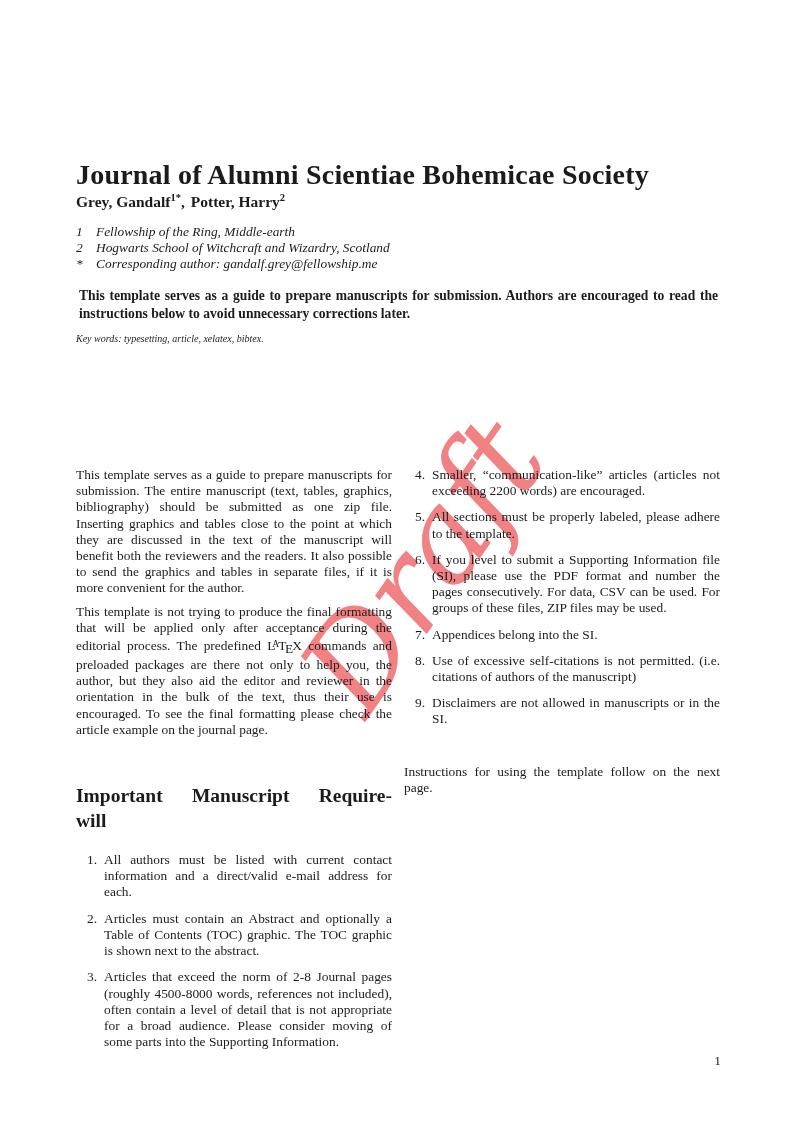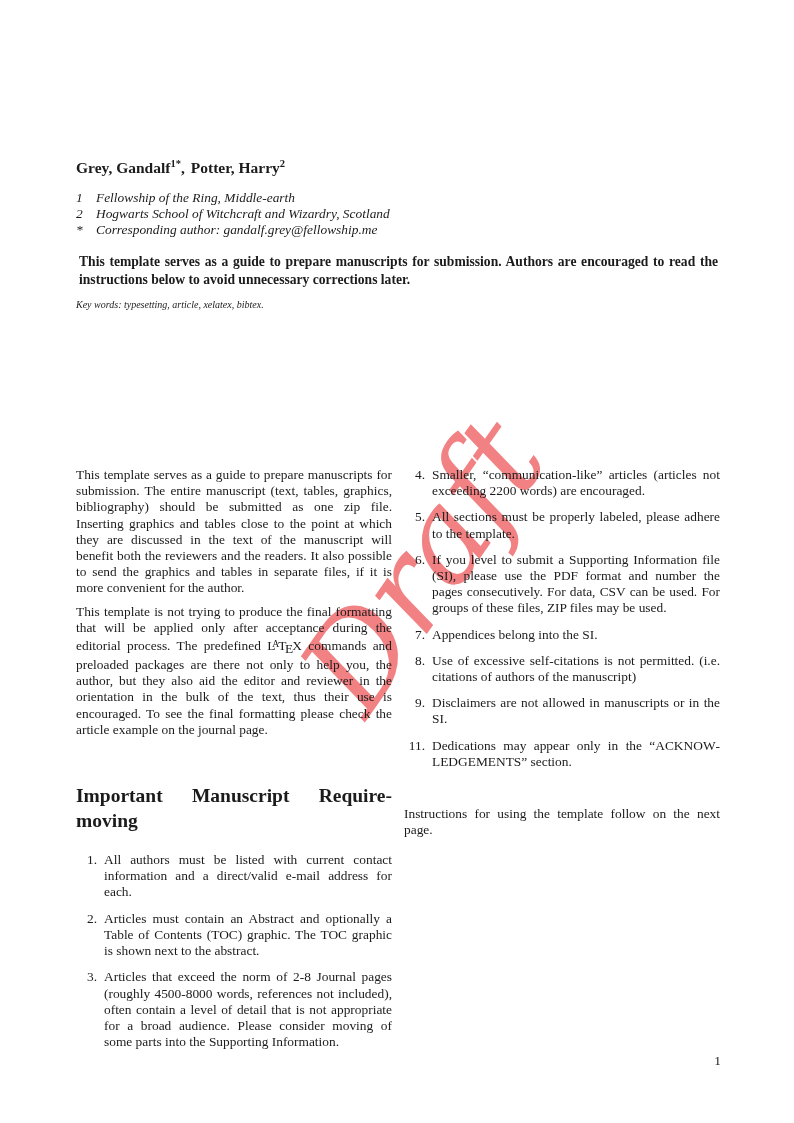--- a/index.html
+++ b/index.html
@@ -70,20 +70,21 @@
   }
 </style>
 </head>
 <body>
 
 <div class="page">
 
   <div class="watermark" style="color: rgb(242, 129, 131);">Draft</div>
 
   <div class="header">
+    <div class="title-line">Journal of Alumni Scientiae Bohemicae Society</div>
 
     <div class="authors"><span>Grey, Gandalf</span><span class="sup">1*</span><span class="author-sep">,</span><span>Potter, Harry</span><span class="sup">2</span></div>
 
     <div class="affiliations">
       <div class="affil-row">
         <span>1</span>
         <span>Fellowship of the Ring, Middle-earth</span>
       </div>
       <div class="affil-row">
         <span>2</span>
@@ -102,21 +103,21 @@
 
   <div class="columns">
 
     <div class="col">
       <div class="para">This template serves as a guide to prepare manuscripts for submission. The entire manuscript (text, tables, graphics, bibliography) should be submitted as one zip file. Inserting graphics and tables close to the point at which they are discussed in the text of the manuscript will benefit both the reviewers and the readers. It also possible to send the graphics and tables in separate files, if it is more convenient for the author.</div>
 
       <div class="para"><span>This template is not trying to produce the final format­ting that will be applied only after acceptance during the editorial process. The predefined </span><span class="latex-logo"><span>L</span><span class="lx-a">A</span><span>T</span><span class="lx-e">E</span><span>X</span></span><span> commands and preloaded packages are there not only to help you, the author, but they also aid the editor and reviewer in the orientation in the bulk of the text, thus their use is encouraged. To see the final formatting please check the article example on the journal page.</span></div>
 
       <div class="section-heading">
         <div class="justify-last">Important Manuscript Require-</div>
-        <div>moving</div>
+        <div>will</div>
       </div>
 
       <div class="list">
         <div class="list-item">
           <span class="item-number">1.</span>
           <div class="item-text">All authors must be listed with current contact information and a direct/valid e-mail address for each.</div>
         </div>
         <div class="list-item">
           <span class="item-number">2.</span>
           <div class="item-text">Articles must contain an Abstract and optionally a Table of Contents (TOC) graphic. The TOC graphic is shown next to the abstract.</div>
@@ -147,24 +148,20 @@
           <div class="item-text">Appendices belong into the SI.</div>
         </div>
         <div class="list-item">
           <span class="item-number">8.</span>
           <div class="item-text">Use of excessive self-citations is not permitted. (i.e. citations of authors of the manuscript)</div>
         </div>
         <div class="list-item">
           <span class="item-number">9.</span>
           <div class="item-text">Disclaimers are not allowed in manuscripts or in the SI.</div>
         </div>
-        <div class="list-item">
-          <span class="item-number">11.</span>
-          <div class="item-text">Dedications may appear only in the “ACKNOW­LEDGEMENTS” section.</div>
-        </div>
       </div>
 
       <div class="closing">Instructions for using the template follow on the next page.</div>
     </div>
   </div>
 
   <div class="page-number">1</div>
 </div>
 
 </body></html>

